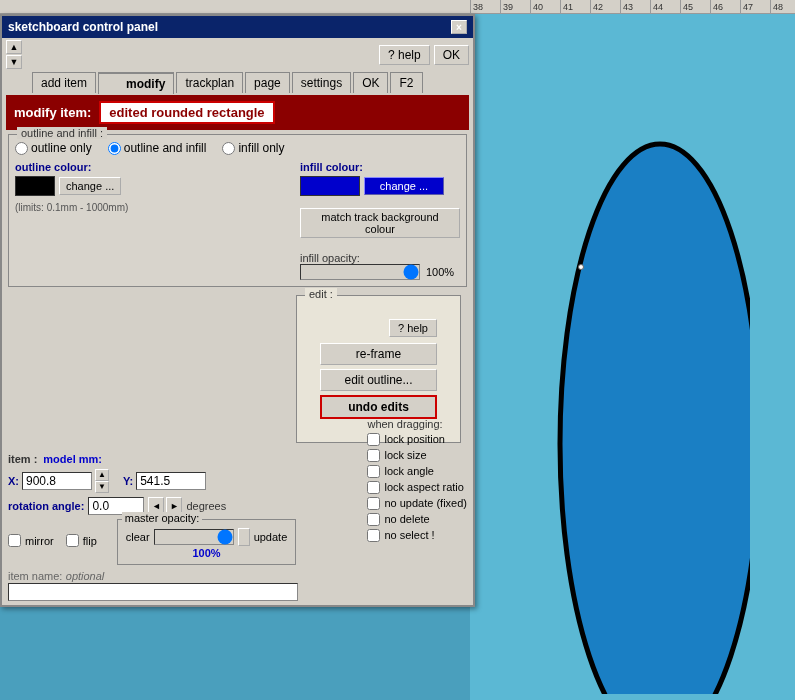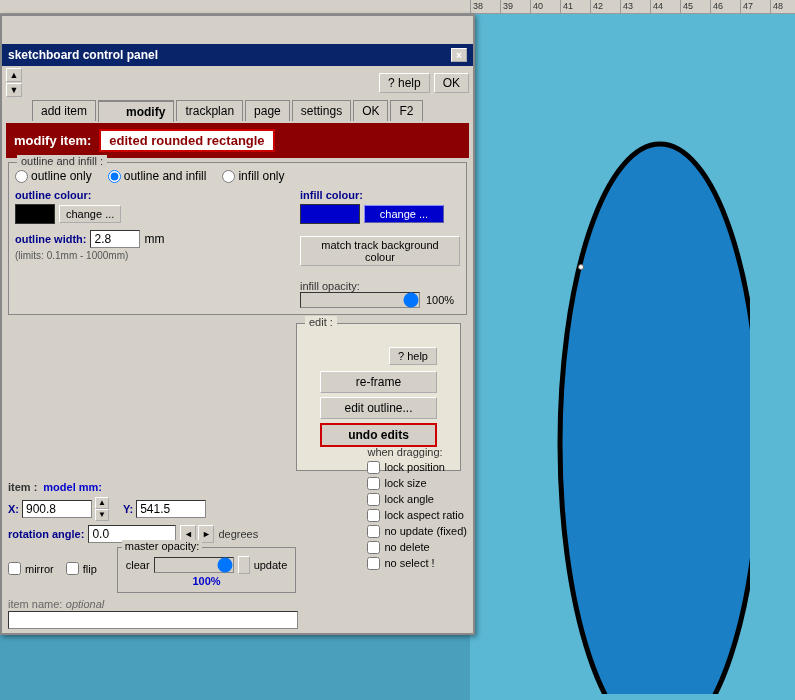--- a/index.html
+++ b/index.html
@@ -14,21 +14,21 @@
     }
 
     
     .ruler-top {
       position: absolute;
       top: 0; left: 0; right: 0;
       height: 14px;
       background: #d4d0c8;
       border-bottom: 1px solid #999;
       display: flex;
-      align-items: flex-end;
+      align-items: center;
       overflow: hidden;
     }
     .ruler-marks {
       display: flex;
       padding-left: 470px;
       font-size: 9px;
       color: #333;
       gap: 0;
     }
     .ruler-mark {
@@ -64,21 +64,20 @@
     
     .title-bar {
       background: #0a246a;
       color: white;
       padding: 4px 6px;
       display: flex;
       align-items: center;
       justify-content: space-between;
       font-size: 12px;
       font-weight: bold;
-      margin-top: 28px;
     }
     .title-bar-buttons {
       display: flex;
       gap: 4px;
     }
     .title-close-btn {
       background: #d4d0c8;
       border: 1px outset #fff;
       width: 16px;
       height: 14px;
@@ -417,21 +416,21 @@
       align-items: center;
       gap: 4px;
       margin-bottom: 4px;
     }
     .rot-label {
       color: #00008b;
       font-weight: bold;
       font-size: 11px;
     }
     .rot-input {
-      width: 88px;
+      width: 56px;
       border: 1px inset #888;
       background: white;
       padding: 1px 3px;
       font-size: 12px;
     }
     .rot-spin-row {
       display: flex;
       gap: 2px;
     }
     .rot-spin-btn {
@@ -620,25 +619,20 @@
       <div class="left-col">
 
         <div class="colour-section" style="margin-bottom:6px;">
           <span class="colour-label">outline colour:</span>
           <div class="colour-swatch-btn">
             <div class="colour-swatch" style="background:#000000;"></div>
             <button class="colour-btn">change ...</button>
           </div>
         </div>
 
-        <div class="width-row">
-          <span class="width-label">outline width:</span>
-          <input class="width-input" type="text" value="2.8" style="">
-          <span>mm</span>
-        </div>
         <div class="limits-text">(limits: 0.1mm - 1000mm)</div>
       </div>
 
       <div class="right-col">
         <div class="infill-right">
           <div class="colour-section">
             <span class="colour-label">infill colour:</span>
             <div style="display:flex;align-items:center;gap:4px;">
               <div style="width:60px;height:20px;background:#0000cc;border:1px solid #333;"></div>
               <button class="infill-colour-btn">change ...</button>

